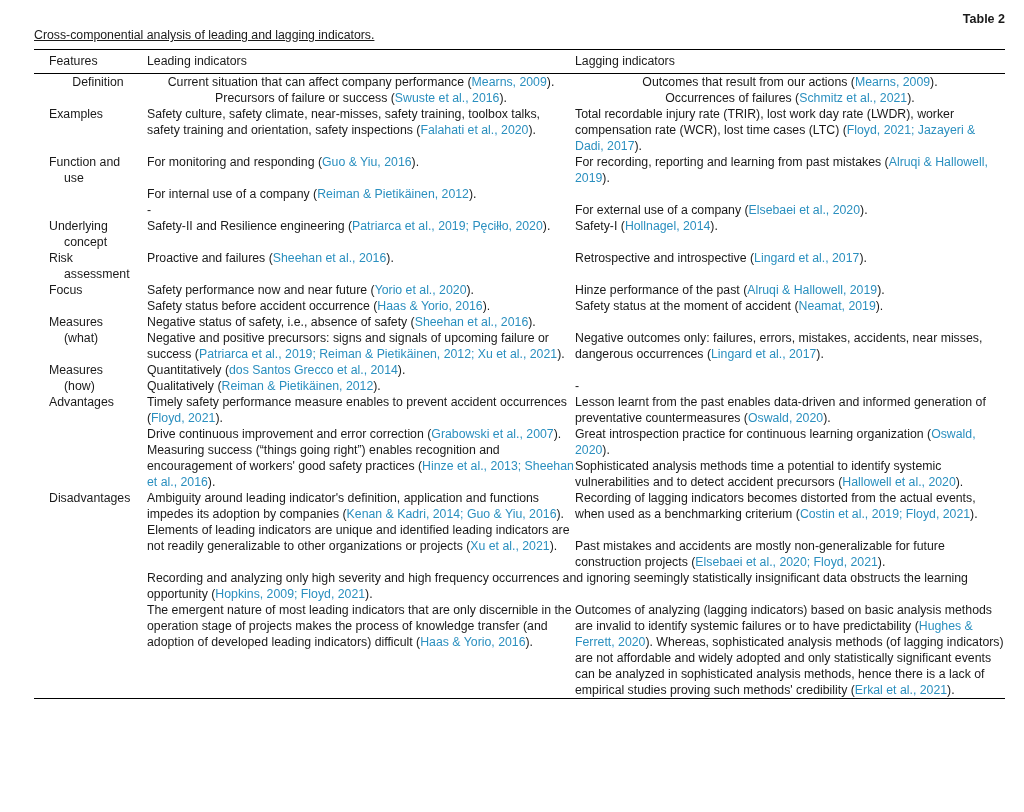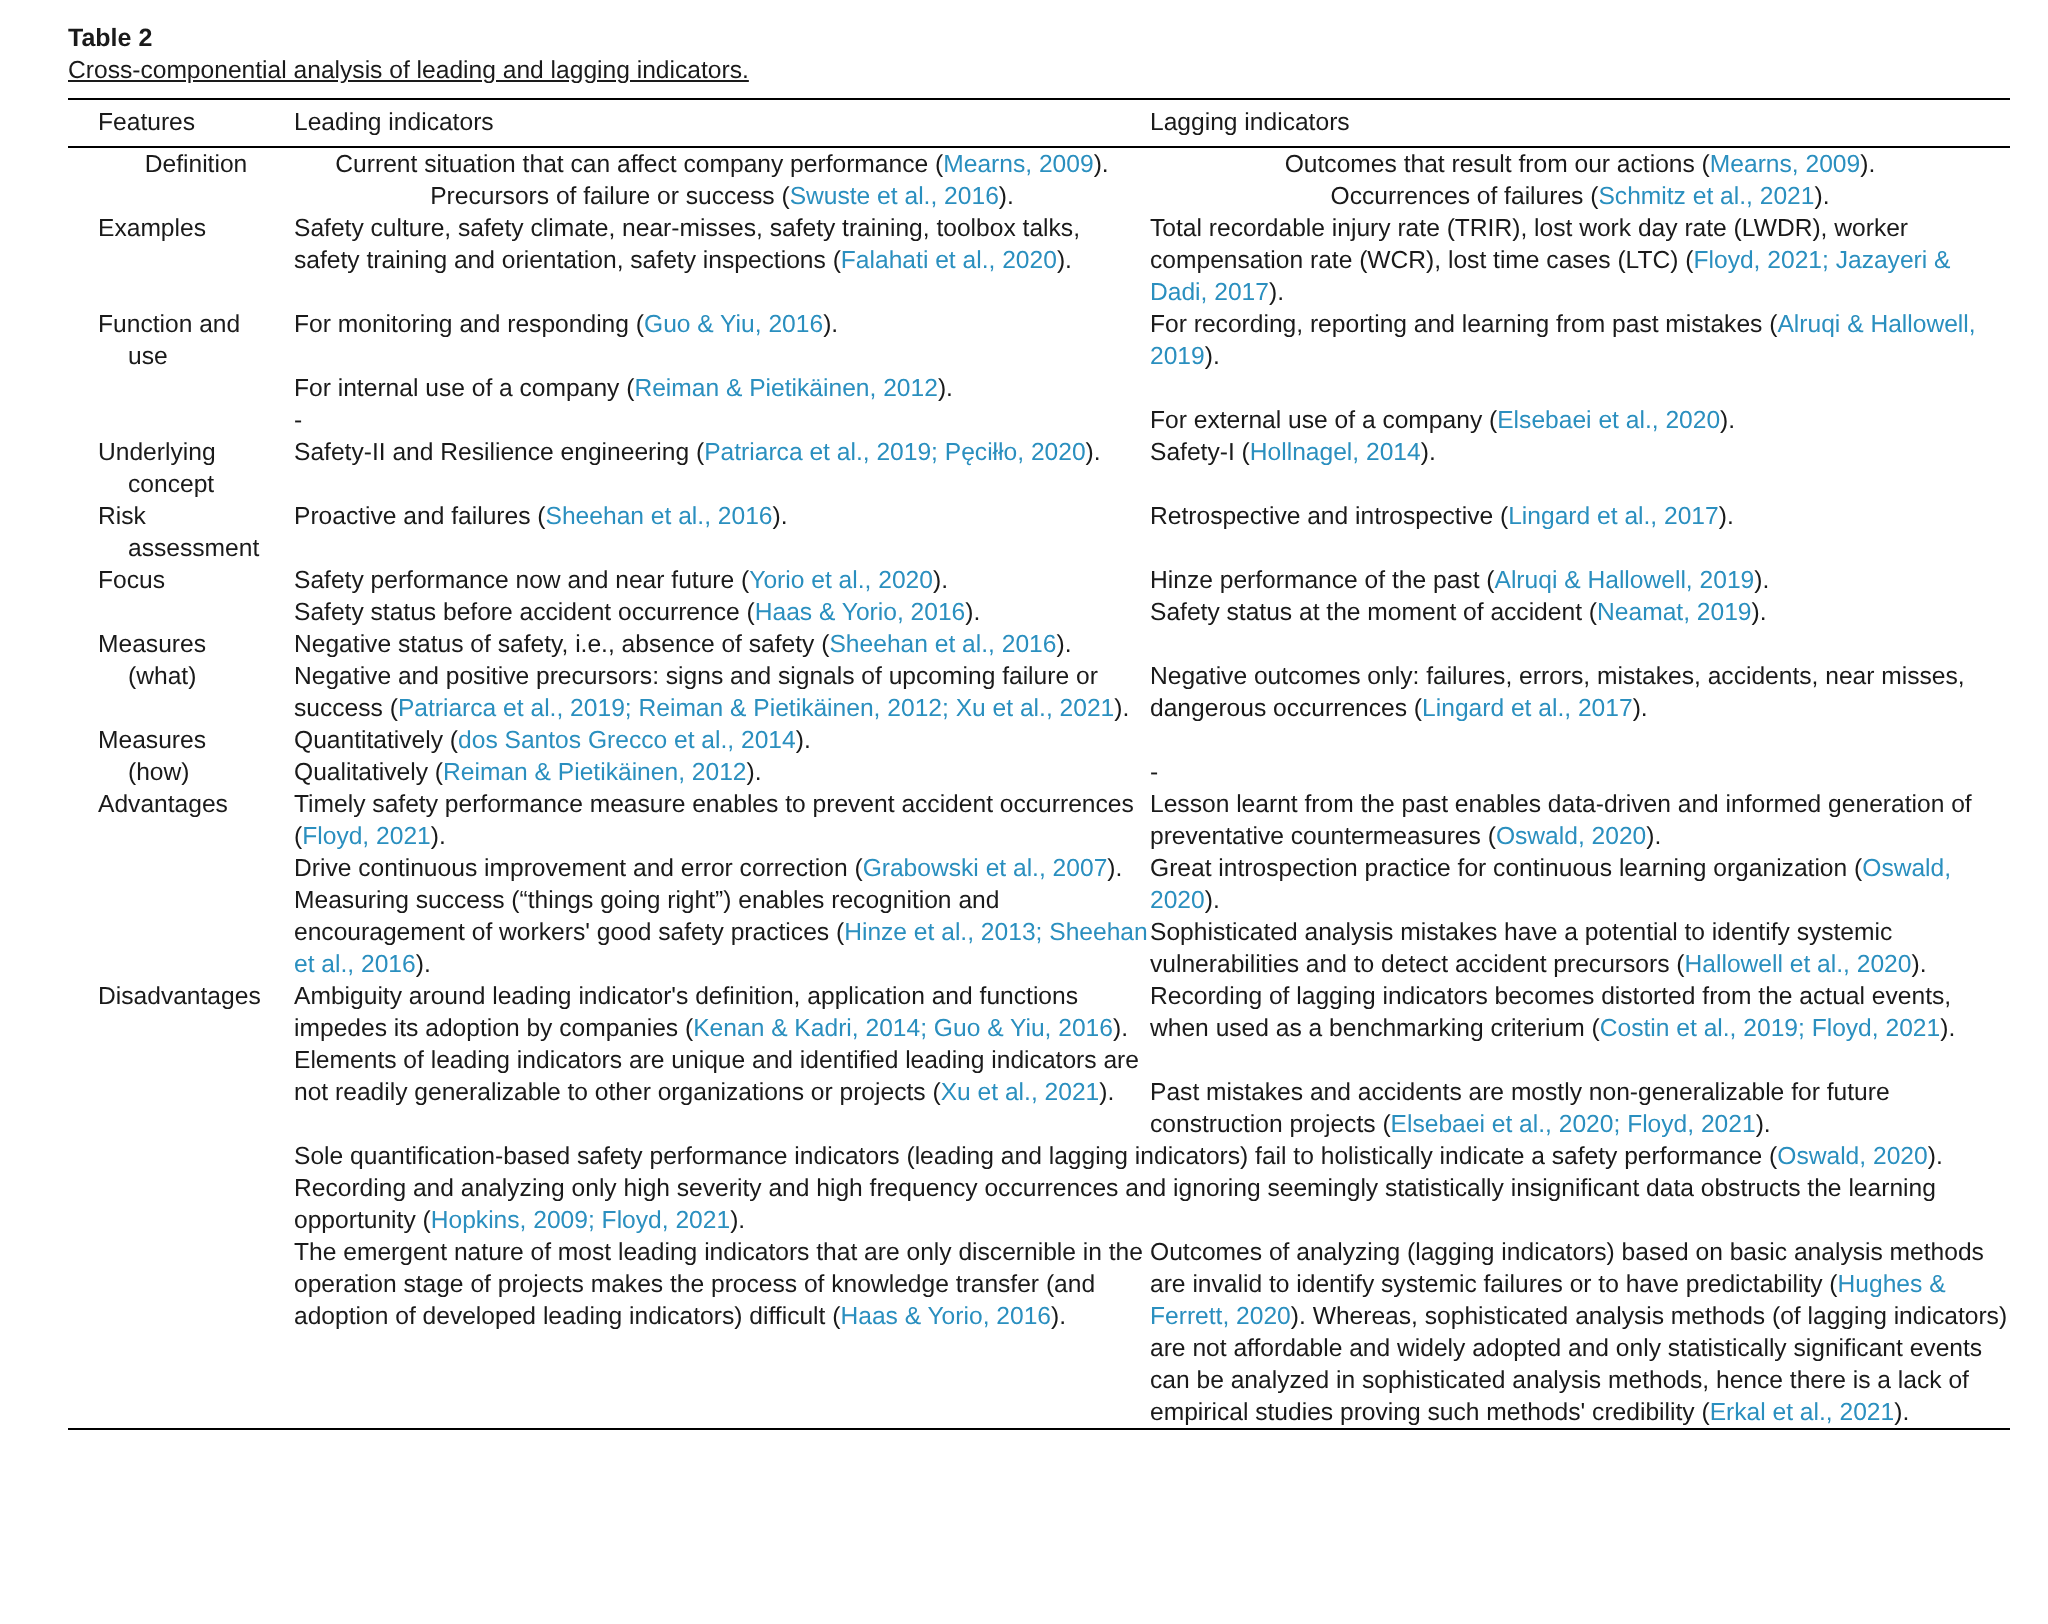--- a/index.html
+++ b/index.html
@@ -4,21 +4,21 @@
 <style>
   html, body { margin: 0; padding: 0; background: #ffffff; }
   body {
     width: 1024px; height: 812px; overflow: hidden;
     font-family: "Liberation Sans", "DejaVu Sans", sans-serif;
     color: #1a1a1a;
     font-size: 12.3px;
     line-height: 16px;
   }
   .page { position: relative; padding: 12px 19px 0 34px; }
-  .tbl-title { font-weight: bold; font-size: 12.5px; line-height: 15px; }
+  .tbl-title { font-weight: bold; font-size: 12.5px; line-height: 15px; text-align: right; }
   .tbl-caption { font-size: 12.3px; line-height: 16px; margin-bottom: 6px; text-decoration: underline; }
   table.main {
     width: 971px; border-collapse: collapse; table-layout: fixed;
     border-top: 1.4px solid #000; border-bottom: 1.4px solid #000;
   }
   table.main th {
     font-weight: normal; text-align: left; padding: 3px 0 4px 0;
     border-bottom: 1.4px solid #000; vertical-align: top;
   }
   table.main td { vertical-align: top; padding: 0; }
@@ -141,41 +141,37 @@
       <tr>
         <td class="feat">Advantages</td>
         <td class="cell">
           <div><span>Timely safety performance measure enables to prevent accident occurrences (</span><span class="cite">Floyd, 2021</span><span>).</span></div>
           <div><span>Drive continuous improvement and error correction (</span><span class="cite">Grabowski et al., 2007</span><span>).</span></div>
           <div><span>Measuring success (“</span><span class="it">things going right</span><span>”) enables recognition and encouragement of workers' good safety practices (</span><span class="cite">Hinze et al., 2013; Sheehan et al., 2016</span><span>).</span></div>
         </td>
         <td class="cell">
           <div><span>Lesson learnt from the past enables data-driven and informed generation of preventative countermeasures (</span><span class="cite">Oswald, 2020</span><span>).</span></div>
           <div><span>Great introspection practice for continuous learning organization (</span><span class="cite">Oswald, 2020</span><span>).</span></div>
-          <div><span>Sophisticated analysis mistakes have a potential to identify systemic vulnerabilities and to detect accident precursors (</span><span class="cite">Hallowell et al., 2020</span><span>).</span></div>
+          <div><span>Sophisticated analysis methods time a potential to identify systemic vulnerabilities and to detect accident precursors (</span><span class="cite">Hallowell et al., 2020</span><span>).</span></div>
         </td>
       </tr>
 
       <tr>
         <td class="feat">Disadvantages</td>
         <td class="cell">
           <div><span>Ambiguity around leading indicator's definition, application and functions impedes its adoption by companies (</span><span class="cite">Kenan &amp; Kadri, 2014; Guo &amp; Yiu, 2016</span><span>).</span></div>
           <div><span>Elements of leading indicators are unique and identified leading indicators are not readily generalizable to other organizations or projects (</span><span class="cite">Xu et al., 2021</span><span>).</span></div>
         </td>
         <td class="cell">
           <div style="min-height:48px"><span>Recording of lagging indicators becomes distorted from the actual events, when used as a benchmarking criterium (</span><span class="cite">Costin et al., 2019; Floyd, 2021</span><span>).</span></div>
           <div><span>Past mistakes and accidents are mostly non-generalizable for future construction projects (</span><span class="cite">Elsebaei et al., 2020; Floyd, 2021</span><span>).</span></div>
         </td>
       </tr>
       <tr>
         <td></td>
-        <td colspan="2" class="cell span2"><span>Sole quantification-based safety performance indicators (leading and lagging indicators) fail to holistically indicate a safety performance (</span><span class="cite">Oswald, 2020</span><span>).</span></td>
-      </tr>
-      <tr>
-        <td></td>
         <td colspan="2" class="cell span2"><span>Recording and analyzing only high severity and high frequency occurrences and ignoring seemingly statistically insignificant data obstructs the learning opportunity (</span><span class="cite">Hopkins, 2009; Floyd, 2021</span><span>).</span></td>
       </tr>
       <tr class="last-row">
         <td></td>
         <td class="cell"><span>The emergent nature of most leading indicators that are only discernible in the operation stage of projects makes the process of knowledge transfer (and adoption of developed leading indicators) difficult (</span><span class="cite">Haas &amp; Yorio, 2016</span><span>).</span></td>
         <td class="cell"><span>Outcomes of analyzing (lagging indicators) based on basic analysis methods are invalid to identify systemic failures or to have predictability (</span><span class="cite">Hughes &amp; Ferrett, 2020</span><span>). Whereas, sophisticated analysis methods (of lagging indicators) are not affordable and widely adopted and only statistically significant events can be analyzed in sophisticated analysis methods, hence there is a lack of empirical studies proving such methods' credibility (</span><span class="cite">Erkal et al., 2021</span><span>).</span></td>
       </tr>
     </tbody>
   </table>
 </div>

